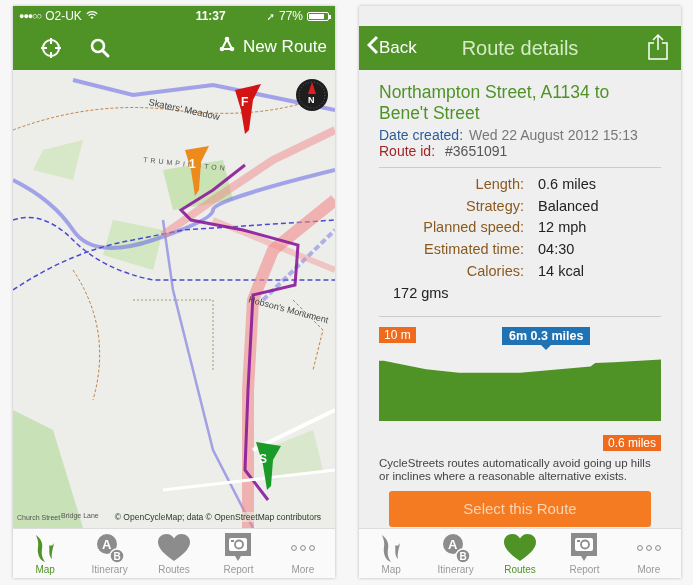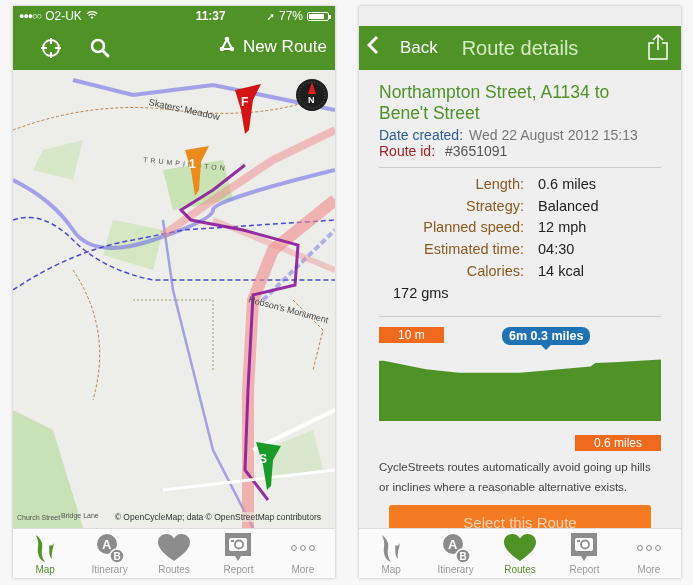--- a/index.html
+++ b/index.html
@@ -36,46 +36,46 @@
   
   .tabbar { position: absolute; left: 0; right: 0; bottom: 0; height: 50px; background: #fafafa;
             border-top: 1px solid #ddd; display: flex; }
   .tab { flex: 1; display: flex; flex-direction: column; align-items: center; justify-content: flex-end;
          padding-bottom: 3px; cursor: pointer; }
   .tab .tab-icon { width: 34px; height: 30px; display: flex; align-items: center; justify-content: center; }
   .tab .tab-label { font-size: 10px; color: #999; margin-top: 1px; }
   .tab.active .tab-label { color: #4f9327; }
 
   
-  .back-btn { position: absolute; left: 8px; top: 9px; display: flex; align-items: center; gap: 21px; font-size: 17px; cursor: pointer; }
+  .back-btn { position: absolute; left: 8px; top: 9px; display: flex; align-items: center; gap: 0; font-size: 17px; cursor: pointer; }
   .nav-title { position: absolute; left: 0; right: 0; top: 11px; text-align: center; font-size: 20px; color: #d6ecc6; font-weight: normal; pointer-events: none; }
   .share-btn { position: absolute; right: 12px; top: 7px; width: 22px; height: 28px; cursor: pointer; }
 
   .content { position: absolute; top: 64px; left: 0; right: 0; bottom: 50px; padding: 0 20px; overflow: hidden; }
   .route-title { color: #4f9327; font-size: 17.5px; line-height: 21px; margin-top: 12px; }
   .meta { font-size: 14px; margin-top: 3px; line-height: 16px; }
   .meta .k-date { color: #2a5d9a; }
   .meta .k-id { color: #a02525; }
   .meta .v { color: #777; margin-left: 6px; }
   .divider { height: 1px; background: #ccc; margin: 8px 0 0 0; }
   .stats { margin-top: 6px; }
   .stat-row { display: flex; font-size: 14.5px; line-height: 21.7px; }
   .stat-row .sk { width: 145px; text-align: right; color: #8a5a1e; }
   .stat-row .sv { margin-left: 14px; color: #222; }
   .divider2 { height: 1px; background: #ccc; margin-top: 12px; }
 
   .elev { position: relative; height: 128px; margin-top: 6px; }
   .elev svg { position: absolute; left: 0; top: 0; }
-  .tag-orange { position: absolute; background: #ef6a1d; color: #fff; font-size: 12px; padding: 1px 19px; }
+  .tag-orange { position: absolute; background: #ef6a1d; color: #fff; font-size: 12px; padding: 1px 5px; }
   .tooltip { position: absolute; background: #1f73b4; color: #fff; font-size: 12.5px; font-weight: bold;
-             padding: 2px 7px; border-radius: 8px; }
+             padding: 2px 7px; border-radius: 0; }
   .tooltip::after { content: ""; position: absolute; left: 50%; bottom: -5px; margin-left: -5px;
                     border-left: 5px solid transparent; border-right: 5px solid transparent; border-top: 5px solid #1f73b4; }
 
-  .note { font-size: 11.5px; color: #444; line-height: 20px; margin-top: 6px; }
+  .note { font-size: 11.5px; color: #444; line-height: 13px; margin-top: 6px; }
   .select-btn { margin: 8px 10px 0 10px; height: 36px; background: #f57b22; color: #fbd4b5; font-size: 15px;
                 text-align: center; line-height: 36px; border-radius: 3px; cursor: pointer; }
 </style>
 </head>
 <body>
 
 <div class="phone" id="phone-left">
   <div class="statusbar">
     <div class="sb-left">
       <span style="font-size:9px;letter-spacing:-1px">●●●○○</span>

